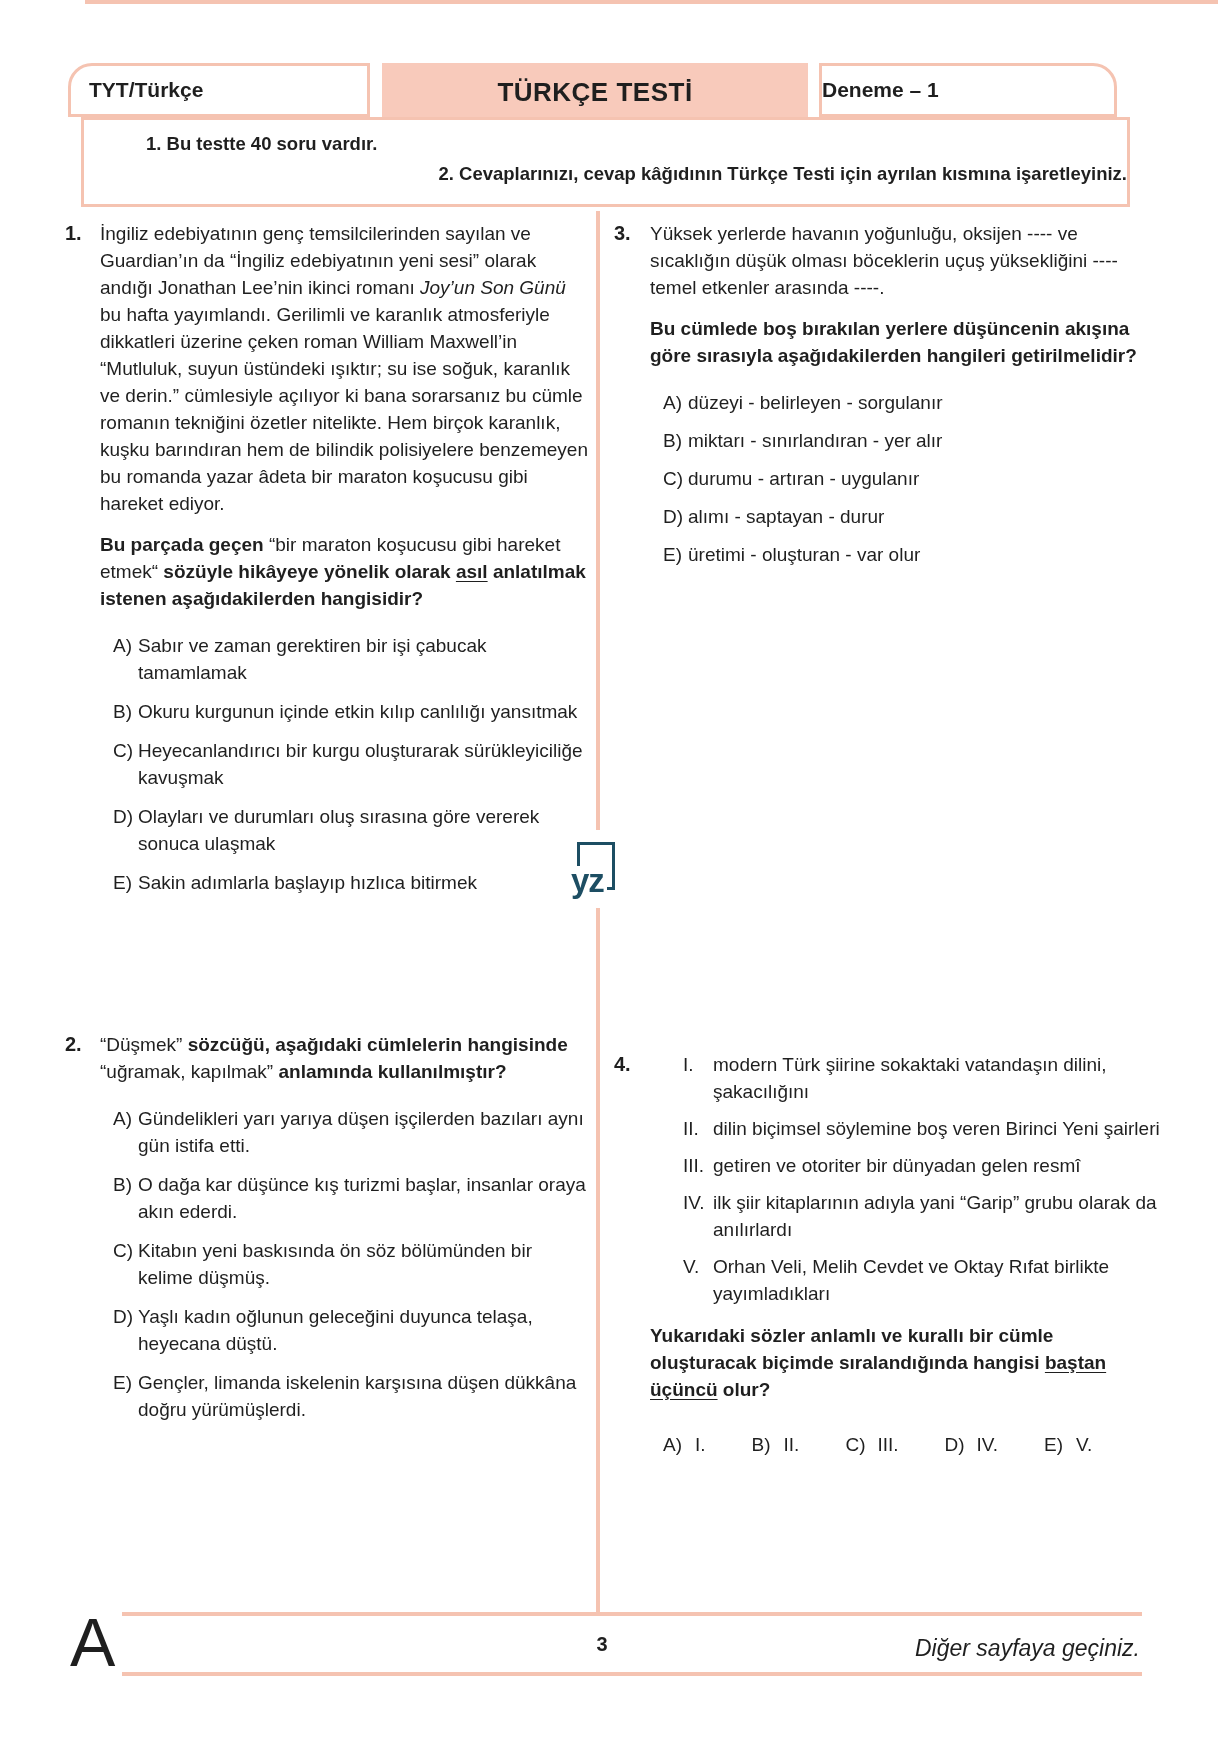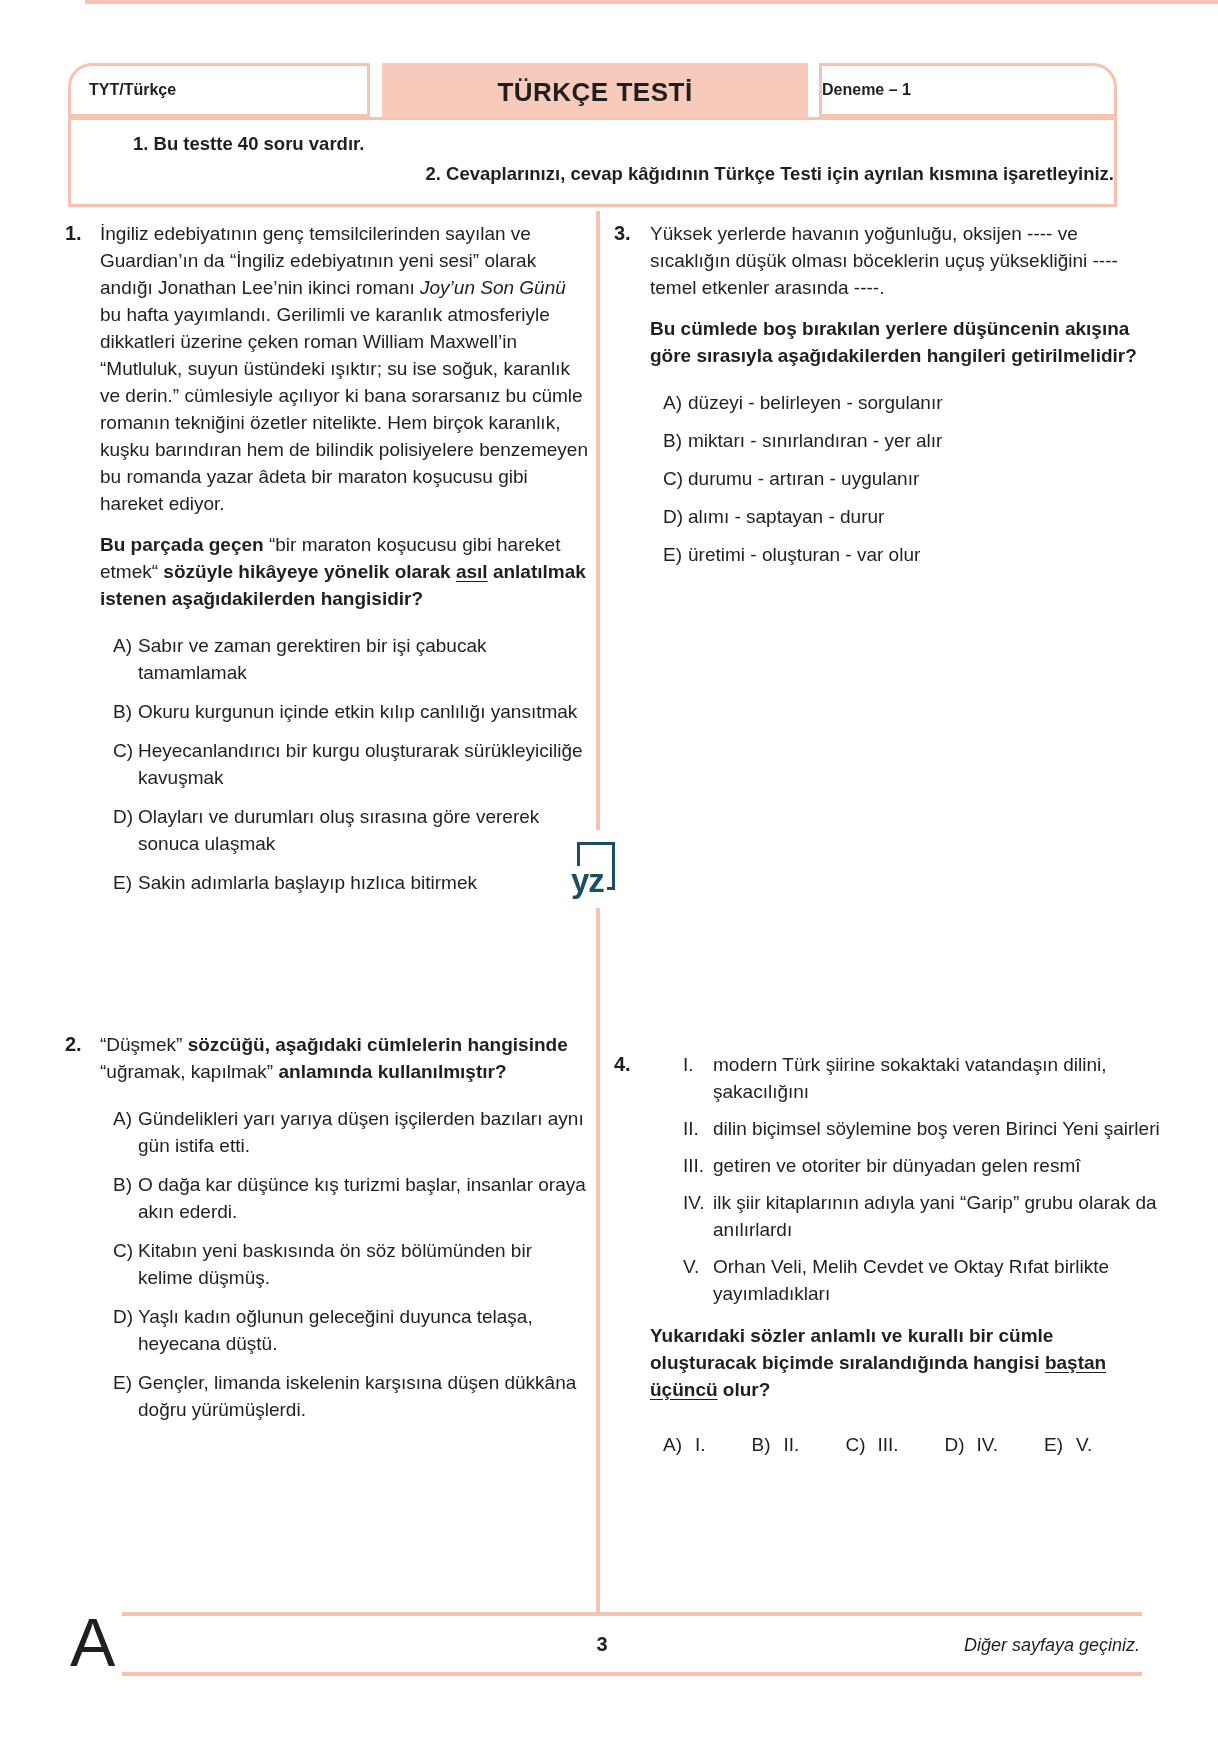--- a/index.html
+++ b/index.html
@@ -8,25 +8,25 @@
     font-family:"Liberation Sans","DejaVu Sans",sans-serif;color:#1f1f1f;
   }
   .rule{position:absolute;background:#f5c3b1;}
   .top-rule{left:85px;top:0;width:1133px;height:4px;}
 
   
   .hdr-box{position:absolute;top:63px;height:54px;display:flex;align-items:center;box-sizing:border-box;}
   .hdr-left{left:68px;width:302px;border:3px solid #f5c3b1;border-radius:24px 0 0 0;background:#fff;padding-left:18px;}
   .hdr-right{left:819px;width:298px;border:3px solid #f5c3b1;border-radius:0 24px 0 0;background:#fff;padding-right:18px;}
   .hdr-center{left:382px;width:426px;height:59px;background:#f8cabb;justify-content:center;}
-  .hdr-label{font-weight:bold;font-size:16px;}
+  .hdr-label{font-weight:bold;font-size:21px;}
   .hdr-title{font-weight:bold;font-size:26px;letter-spacing:.5px;}
 
   
-  .instr{position:absolute;left:68px;top:117px;width:1049px;height:90px;border:3px solid #f5c3b1;
+  .instr{position:absolute;left:81px;top:117px;width:1049px;height:90px;border:3px solid #f5c3b1;
     box-sizing:border-box;background:#fff;padding:13px 0 0 62px;}
   .instr p{margin:0;font-weight:bold;font-size:18.5px;line-height:22px;}
   .instr p + p{margin-top:8px;text-align:right;}
 
   
   .divider-a{left:596px;top:211px;width:4px;height:619px;}
   .divider-b{left:596px;top:908px;width:4px;height:704px;}
 
   
   .yz{position:absolute;left:577px;top:842px;width:38px;height:48px;}
@@ -60,21 +60,21 @@
   .item + .item{margin-top:10px;}
   .q4 .stem{margin-top:15px;}
   .hopts{display:flex;gap:46px;margin-top:28px;padding-left:13px;}
   .hopt .ol{display:inline-block;width:32px;}
 
   
   .footer-line-top{left:122px;top:1612px;width:1020px;height:4px;}
   .footer-line-bottom{left:122px;top:1672px;width:1020px;height:4px;}
   .booklet{position:absolute;left:70px;top:1615px;font-size:68px;line-height:54px;font-weight:400;}
   .pagenum{position:absolute;left:588px;top:1633px;width:28px;text-align:center;font-weight:bold;font-size:20px;}
-  .nextpage{position:absolute;right:78px;top:1635px;font-style:italic;font-size:18px;}
+  .nextpage{position:absolute;right:78px;top:1635px;font-style:italic;font-size:23px;}
 </style>
 </head>
 <body>
 
 <div class="page">
 
   <div class="rule top-rule"></div>
 
   <div class="hdr-box hdr-left">
     <span class="hdr-label">TYT/Türkçe</span>

